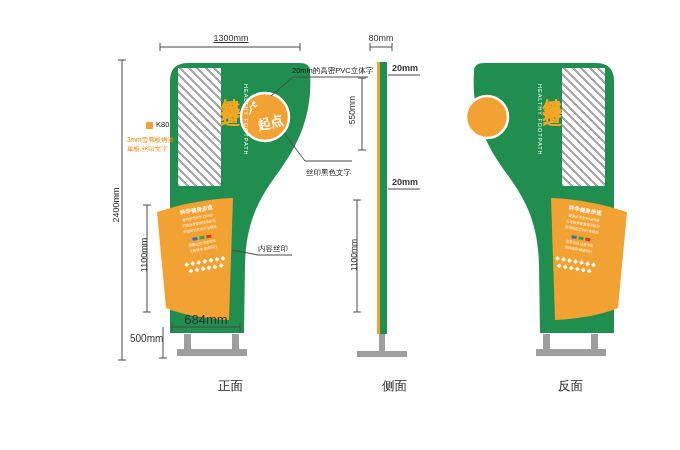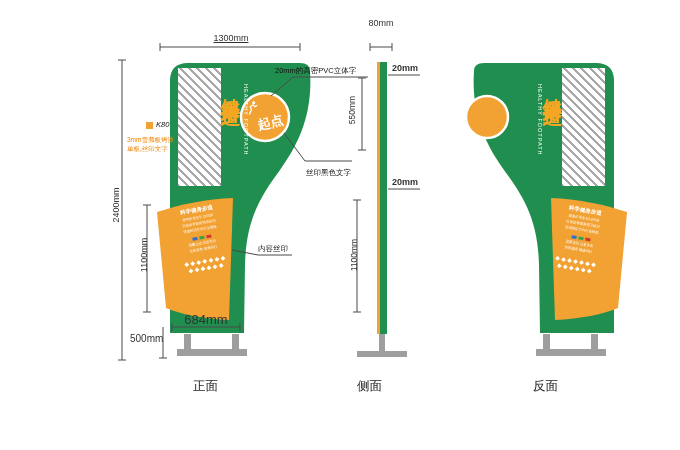--- a/index.html
+++ b/index.html
@@ -19,21 +19,21 @@
   .panel-h{font-size:5.5px;font-weight:bold;margin:3px 0 2px;}
   .panel-line{font-size:3.4px;line-height:1.7;}
   .chips{margin:2px 0;line-height:0;}
   .chip{display:inline-block;width:5px;height:3.5px;margin:0 1px;}
   .chip.b{background:#2e6fd0;} .chip.g{background:#3aa24a;} .chip.r{background:#d2372d;}
   .diamonds{font-size:6px;line-height:1.15;letter-spacing:1.5px;margin-top:5px;color:#fff;}
   .gray{background:#9e9e9e;}
   .circle-content{position:absolute;left:242px;top:94px;width:46px;height:46px;
                   transform:rotate(-14deg);color:#fff;}
   .start-label{position:absolute;right:6px;bottom:7px;font-size:13px;font-weight:bold;}
-  .view-label{position:absolute;top:378px;width:50px;text-align:left;font-size:12.5px;color:#222;}
+  .view-label{position:absolute;top:378px;width:50px;text-align:right;font-size:12.5px;color:#222;}
   .material{position:absolute;left:127px;top:135px;font-size:6.5px;color:#f08300;line-height:1.45;}
   .k80sq{position:absolute;left:146px;top:122px;width:7px;height:7px;background:#f2a133;}
   svg{display:block;}
 </style>
 </head>
 <body>
 
 <div class="canvas">
 
   <svg class="abs" style="left:150px;top:55px;" width="176" height="310" viewBox="0 0 176 310">
@@ -151,31 +151,31 @@
         <line x1="353" y1="200" x2="361" y2="200"></line>
         <line x1="353" y1="312" x2="361" y2="312"></line>
     </g>
   </svg>
 
   <div class="lbl ctr" style="left:196px;top:33px;width:70px;text-decoration:underline;">1300mm</div>
   <div class="lbl ctr rot" style="left:88px;top:200px;width:56px;">2400mm</div>
   <div class="lbl ctr rot" style="left:119px;top:250px;width:50px;">1100mm</div>
   <div class="lbl ctr" style="left:176px;top:312px;width:60px;font-size:13px;">684mm</div>
   <div class="lbl" style="left:130px;top:333px;font-size:10px;">500mm</div>
-  <div class="lbl ctr" style="left:359px;top:18px;width:44px;">80mm</div>
+  <div class="lbl ctr" style="left:359px;top:33px;width:44px;">80mm</div>
   <div class="lbl" style="left:392px;top:63px;font-weight:bold;">20mm</div>
   <div class="lbl ctr rot" style="left:330px;top:105px;width:44px;font-size:8.5px;">550mm</div>
   <div class="lbl" style="left:392px;top:177px;font-weight:bold;">20mm</div>
   <div class="lbl ctr rot" style="left:329px;top:250px;width:50px;font-size:8.5px;">1100mm</div>
 
-  <div class="ann" style="left:275px;top:66px;">20mm的高密PVC立体字</div>
+  <div class="ann" style="left:292px;top:66px;">20mm的高密PVC立体字</div>
   <div class="ann" style="left:306px;top:168px;">丝印黑色文字</div>
   <div class="ann" style="left:258px;top:244px;font-family:Liberation Mono, monospace;">内容丝印</div>
   <div class="k80sq"></div>
-  <div class="ann" style="left:156px;top:120px;font-style:italic;">K80</div>
+  <div class="ann" style="left:156px;top:120px;">K80</div>
   <div class="material">
     <div>3mm雪弗板烤漆</div>
     <div>单板,丝印文字</div>
   </div>
 
   <div class="view-label" style="left:193px;">正面</div>
   <div class="view-label" style="left:357px;">侧面</div>
   <div class="view-label" style="left:533px;">反面</div>
 
 </div>

